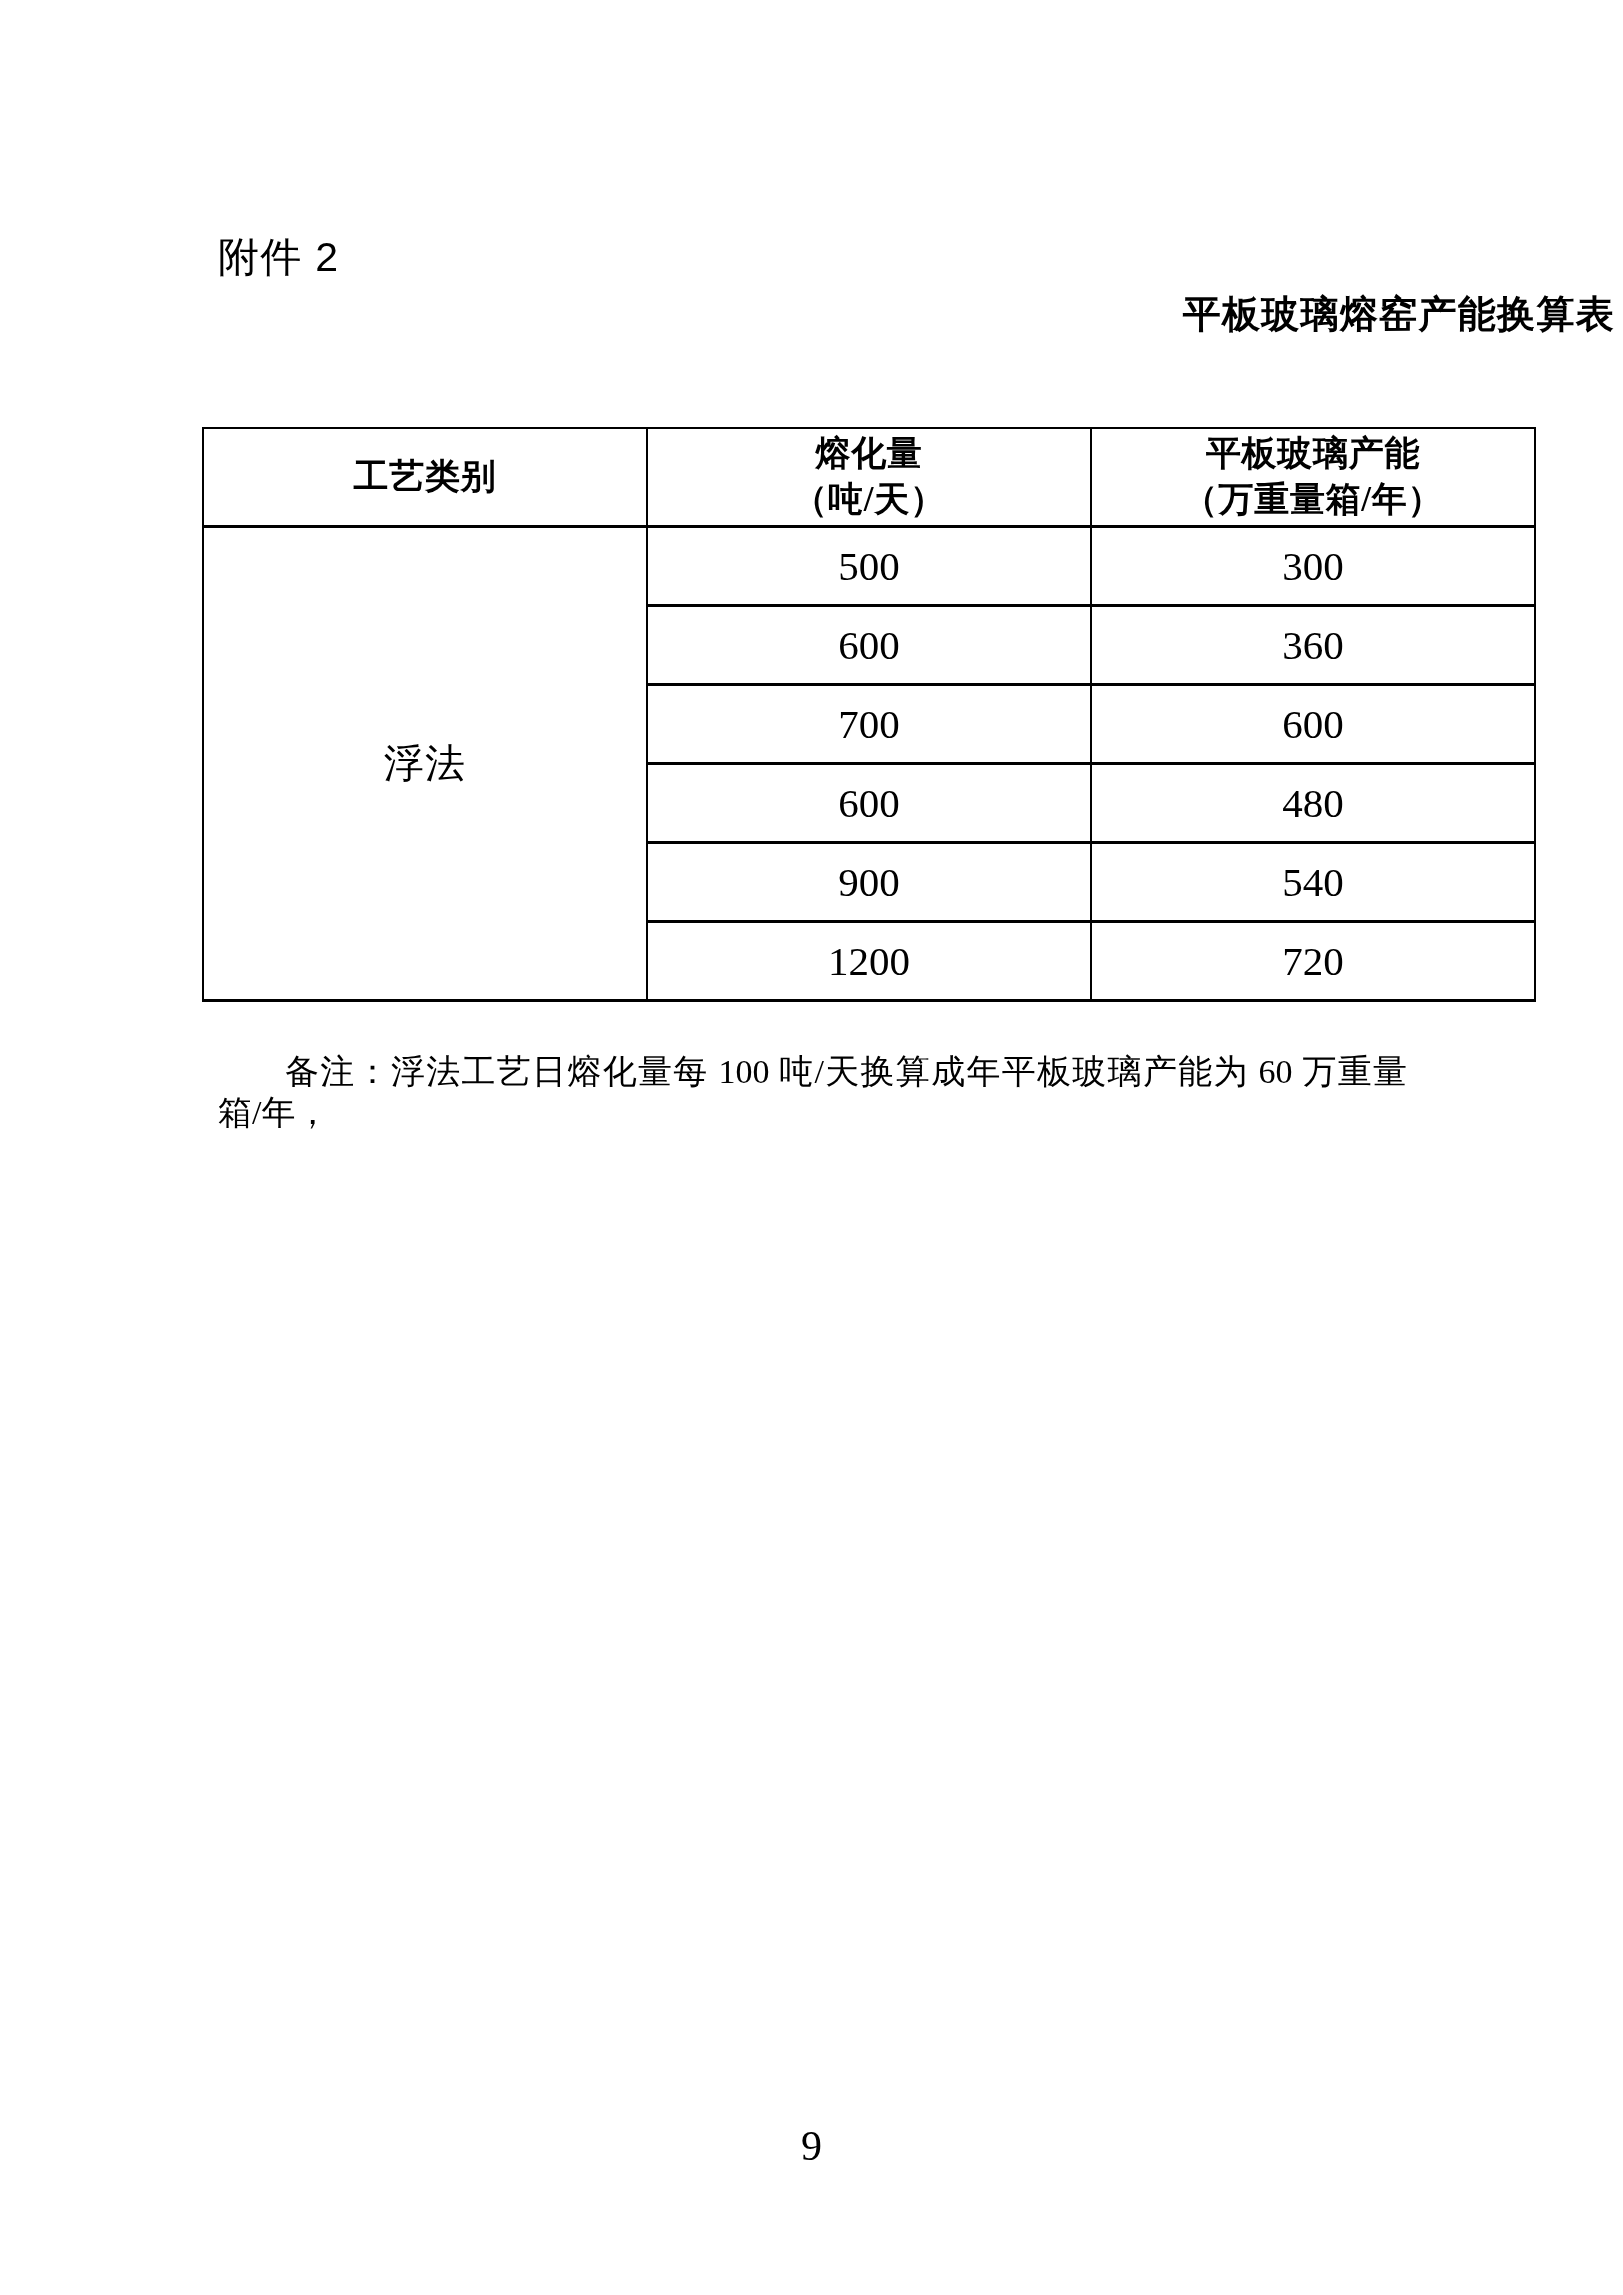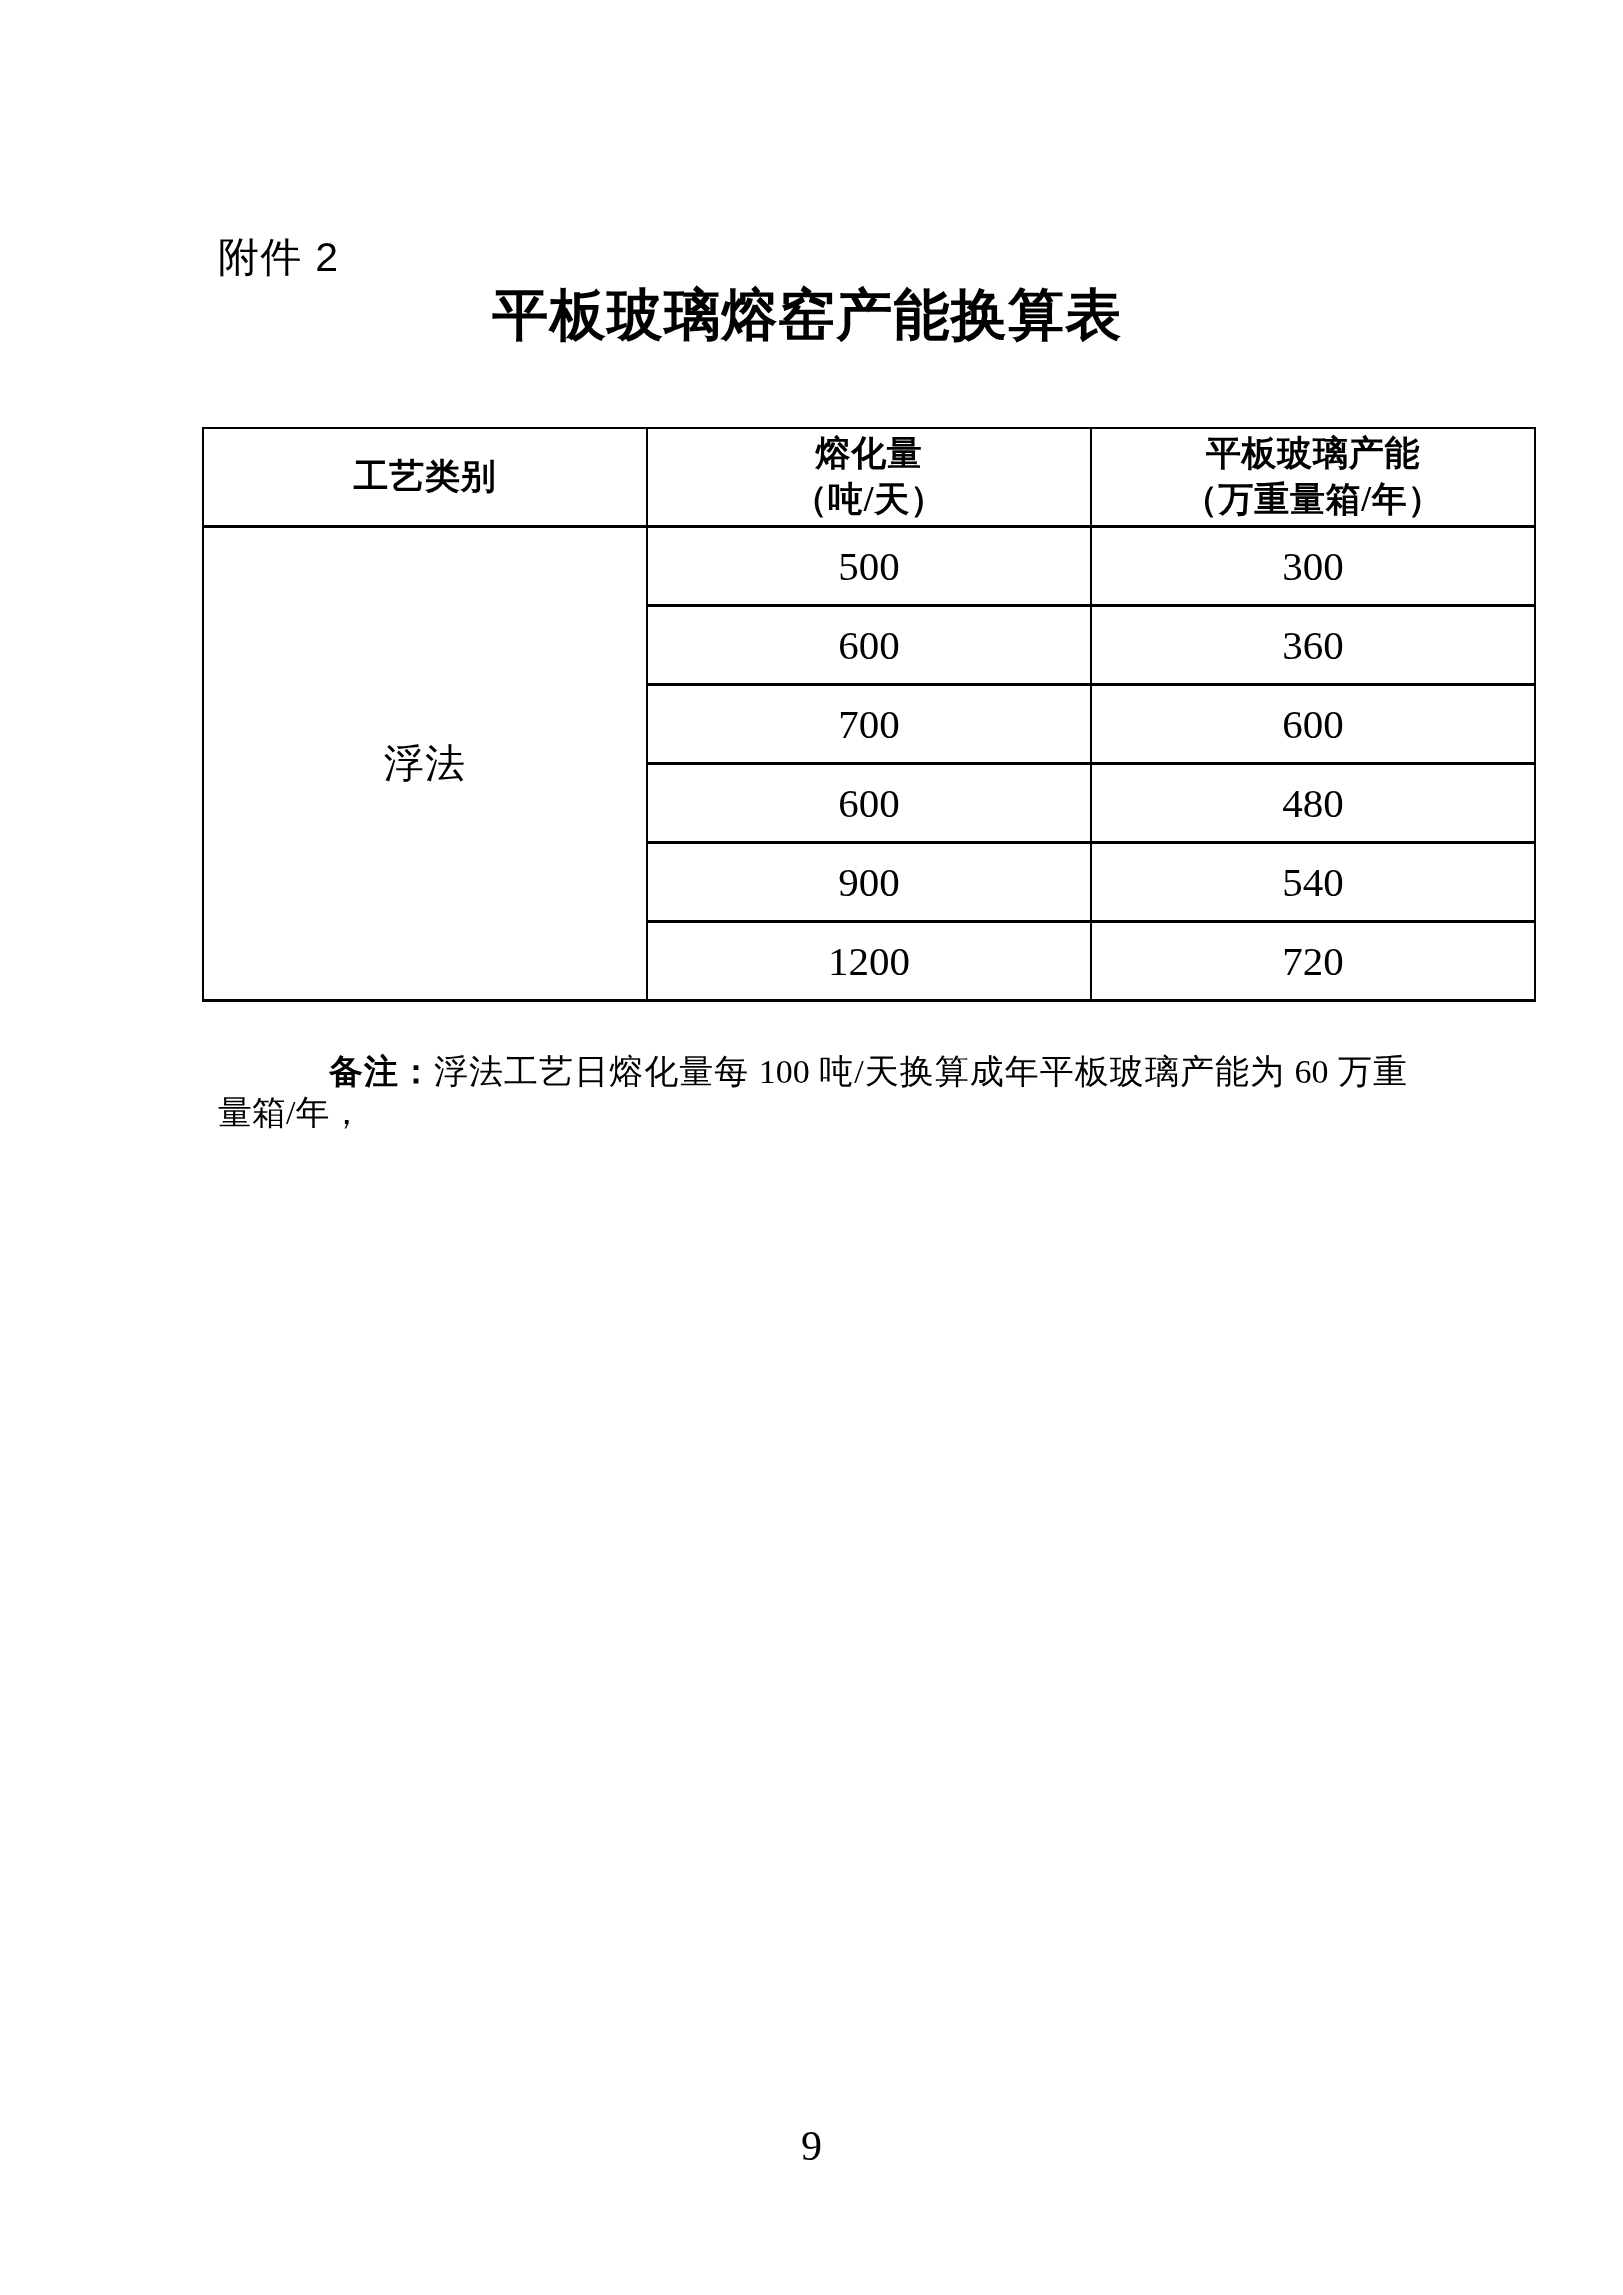--- a/index.html
+++ b/index.html
@@ -22,23 +22,23 @@
     font-size: 41px;
     line-height: 46px;
     font-weight: 500;
     letter-spacing: 1.3px;
   }
   .doc-title {
     position: absolute;
     left: 0;
     right: 8px;
     top: 291px;
-    text-align: center;
+    text-align: right;
     font-family: "Liberation Sans", "DejaVu Sans", sans-serif;
-    font-size: 56px;
+    font-size: 38px;
     line-height: 47px;
     font-weight: bold;
     letter-spacing: 1.3px;
   }
   table.capacity-table {
     position: absolute;
     left: 202px;
     top: 427px;
     width: 1334px;
     border-collapse: collapse;
@@ -76,21 +76,21 @@
     position: absolute;
     left: 218px;
     top: 1051px;
     width: 1189px;
     font-size: 34px;
     line-height: 41px;
     text-align: justify;
   }
   .note .line { display: block; }
   .note .line.first { text-indent: 67px; }
-  .note .note-label { font-weight: bold; margin-left: 44px; }
+  .note .note-label { font-weight: normal; }
   .page-number {
     position: absolute;
     left: 0;
     right: 0;
     top: 2125px;
     text-align: center;
     font-size: 42px;
     line-height: 43px;
   }
 </style>

